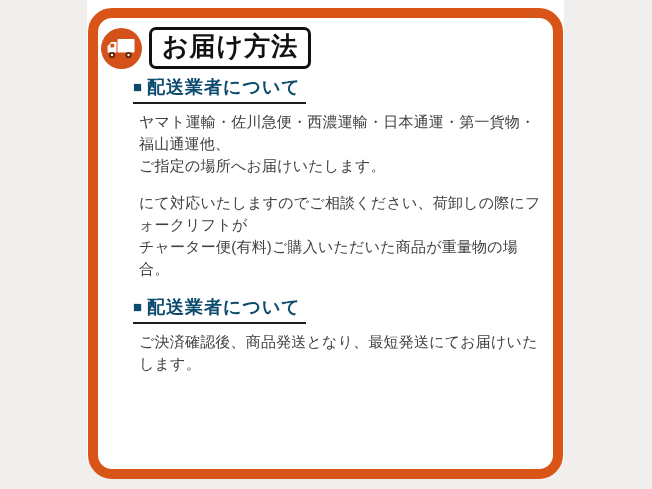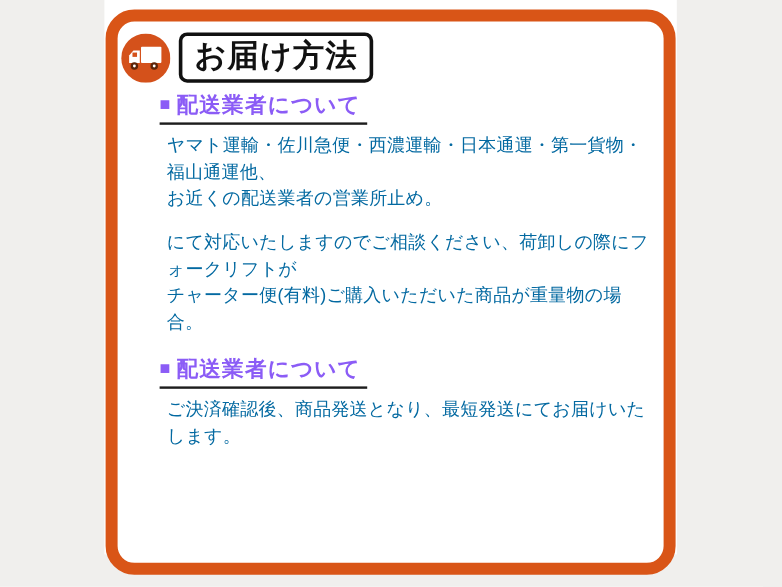--- a/index.html
+++ b/index.html
@@ -39,36 +39,36 @@
     font-weight: bold;
     color: #111;
     letter-spacing: 1px;
     line-height: 1.2;
   }
   .section { margin: 6px 0 0 35px; }
   .section-heading {
     display: inline-block;
     font-size: 18px;
     font-weight: bold;
-    color: #8b5cf6;
+    color: #0c4a6e;
     letter-spacing: 1px;
     border-bottom: 2px solid #1d1d1d;
     padding: 0 5px 3px 0;
   }
   .section-heading .bullet {
     font-size: 15px;
     margin-right: 4px;
     position: relative;
     top: -1px;
   }
   .para {
     margin: 7px 6px 15px 6px;
     font-size: 15px;
     line-height: 22px;
-    color: #0369a1;
+    color: #404040;
     letter-spacing: 0.2px;
   }
 </style>
 </head>
 <body>
 
 <div class="stage">
   <div class="white-column">
     <div class="panel">
 
@@ -85,21 +85,21 @@
             <circle cx="27.5" cy="27" r="1.2" fill="#ffffff"></circle>
           </svg>
         </span>
         <div class="title-box">お届け方法</div>
       </div>
 
       <div class="section">
         <span class="section-heading"><span class="bullet">■</span><span>配送業者について</span></span>
         <div class="para">
           <div>ヤマト運輸・佐川急便・西濃運輸・日本通運・第一貨物・福山通運他、</div>
-          <div>お近くの配送業者の営業所止め。</div>
+          <div>ご指定の場所へお届けいたします。</div>
         </div>
       </div>
 
       <div class="section">
         <div class="para">
           <div>にて対応いたしますのでご相談ください、荷卸しの際にフォークリフトが</div>
           <div>チャーター便(有料)ご購入いただいた商品が重量物の場合。</div>
         </div>
       </div>
 

